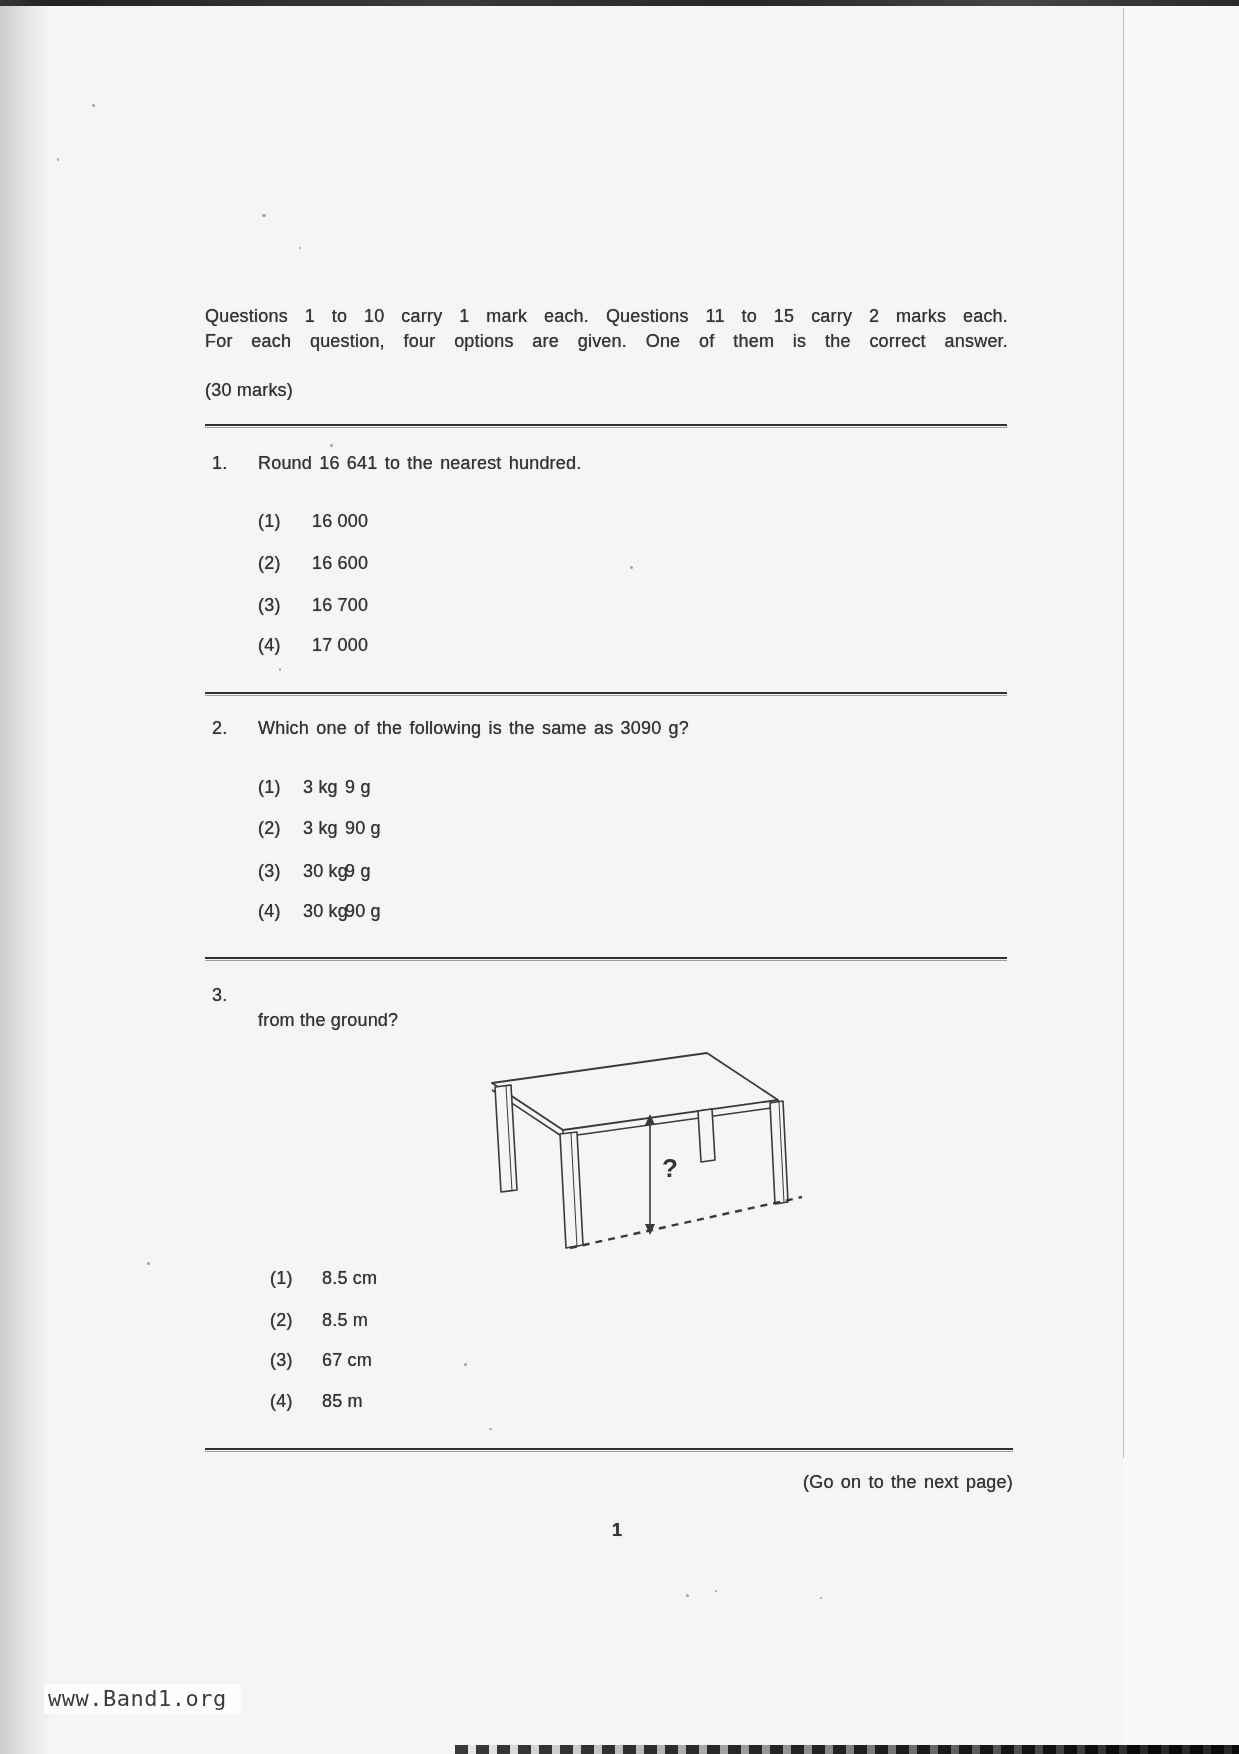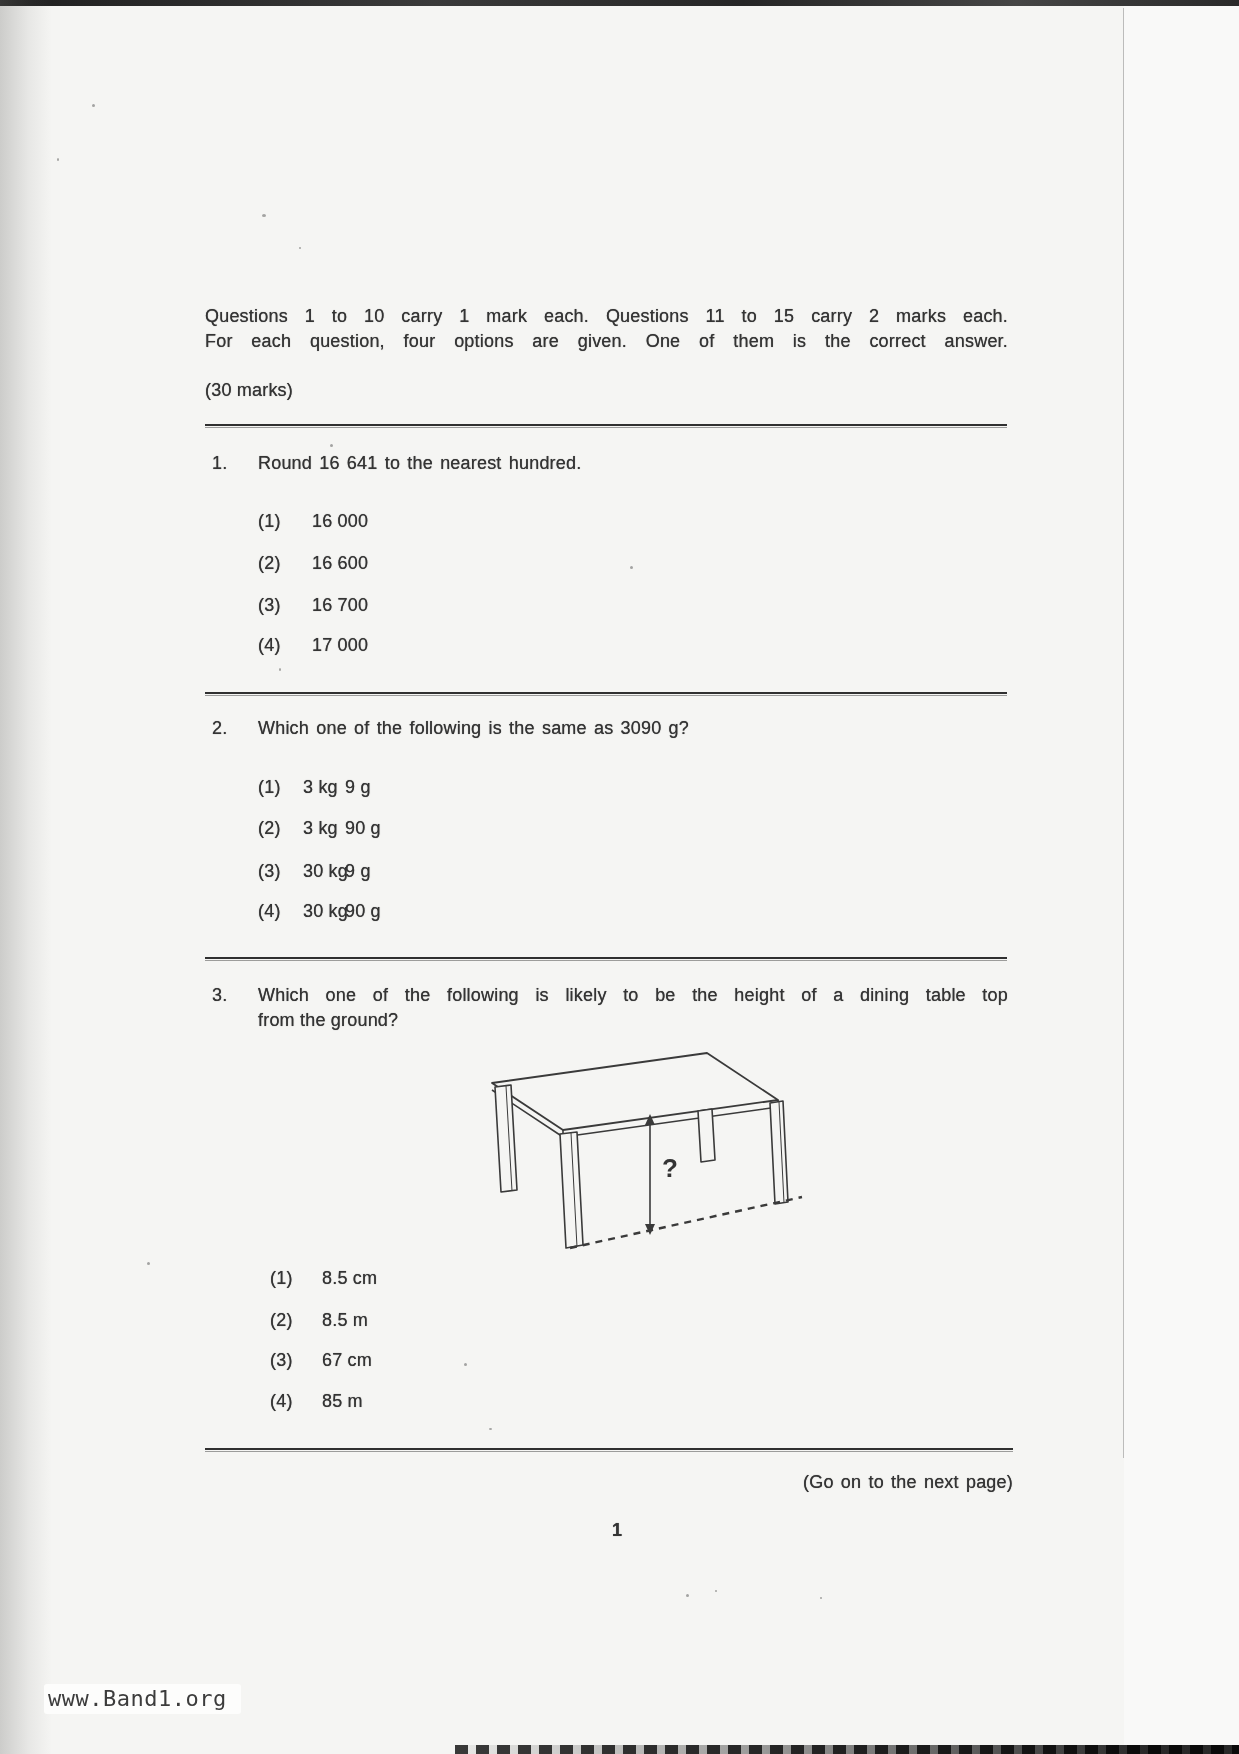--- a/index.html
+++ b/index.html
@@ -102,21 +102,20 @@
   <div class="txt" style="left:258px;top:859px">
     <span class="opt-label" style="width:45px">(3)</span><span class="ralign" style="width:42px">30 kg</span><span class="ralign" style="width:44px">9 g</span>
   </div>
   <div class="txt" style="left:258px;top:899px">
     <span class="opt-label" style="width:45px">(4)</span><span class="ralign" style="width:42px">30 kg</span><span class="ralign" style="width:44px">90 g</span>
   </div>
 
   <div class="rule" style="left:205px;top:957px;width:802px"></div>
 
   <div class="txt" style="left:212px;top:983px">3.</div>
-  <div class="txt jline" style="left:258px;top:983px;width:750px">Which one of the following is likely to be the height of a dining table top</div>
   <div class="txt" style="left:258px;top:1008px">from the ground?</div>
 
   <svg style="position:absolute;left:470px;top:1040px" width="350" height="215" viewBox="0 0 350 215">
     <g stroke="#3a3a3a" fill="none" stroke-width="1.8" stroke-linejoin="round">
 
       <polygon points="22,43 237,13 308,60 93,90" fill="#f5f5f3"></polygon>
       <polyline points="22,50 93,97 308,67 308,60" stroke-width="1.6"></polyline>
       <line x1="93" y1="90" x2="93" y2="97" stroke-width="1.6"></line>
 
       <polygon points="25,47 41,45 47,150 31,152" fill="#f5f5f3" stroke-width="1.6"></polygon>

